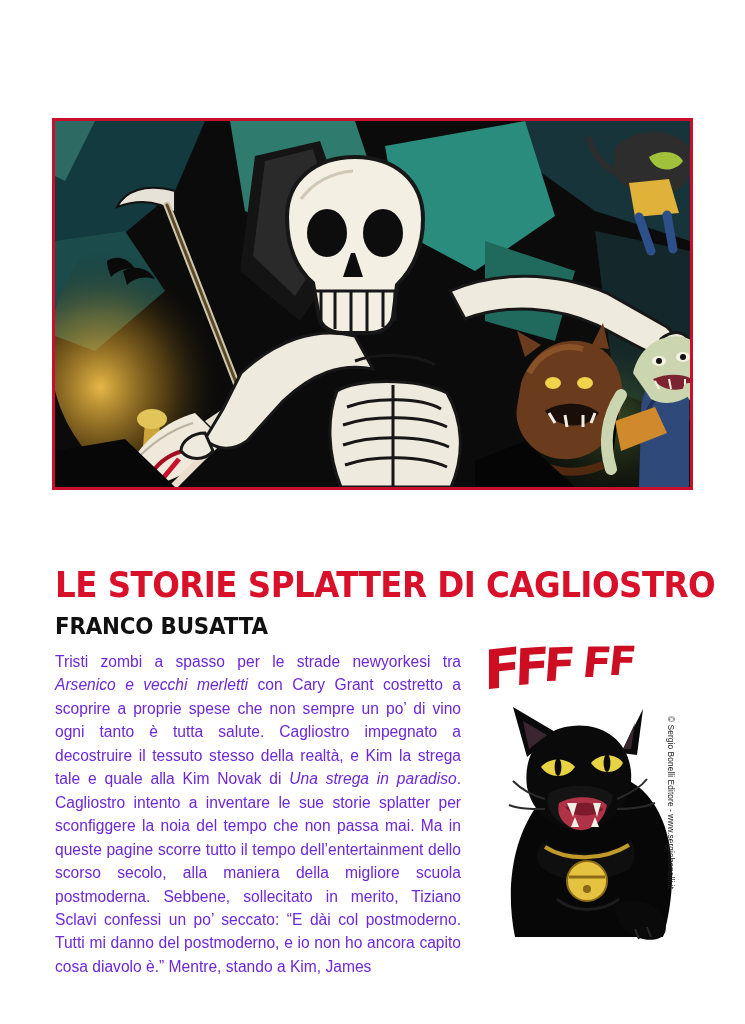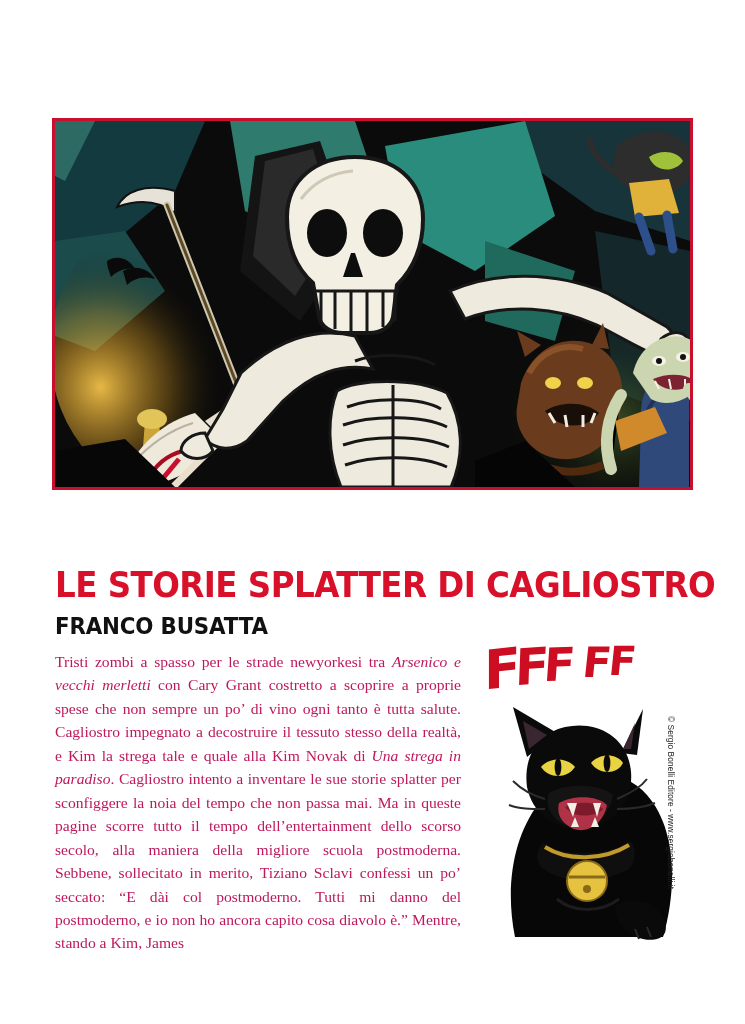--- a/index.html
+++ b/index.html
@@ -64,24 +64,24 @@
     transform-origin: left center;
     white-space: nowrap;
   }
 
   
   #article-body {
     position: absolute;
     left: 55px;
     top: 650px;
     width: 406px;
-    font-family: Liberation Serif, serif;
+    font-family: Liberation Sans, sans-serif;
     font-size: 15.6px;
     line-height: 1.505;
-    color: #be185d;
+    color: #6d28d9;
     text-align: justify;
     text-justify: inter-word;
     hyphens: manual;
   }
   #article-body i { font-style: italic; }
 
   
   #cat-figure {
     position: absolute;
     left: 487px;

